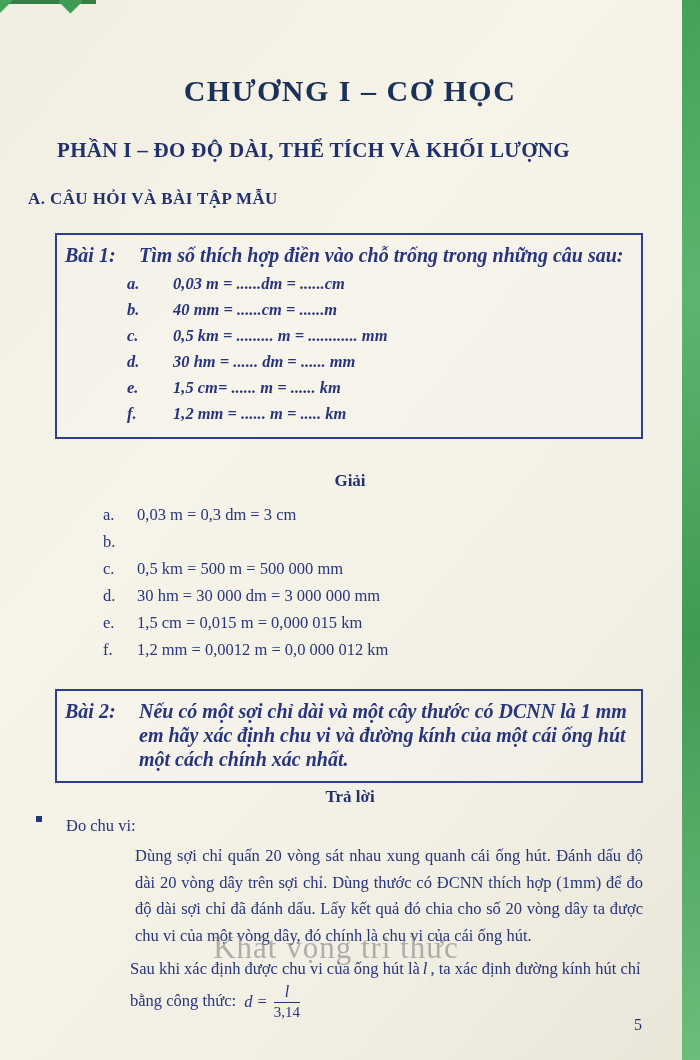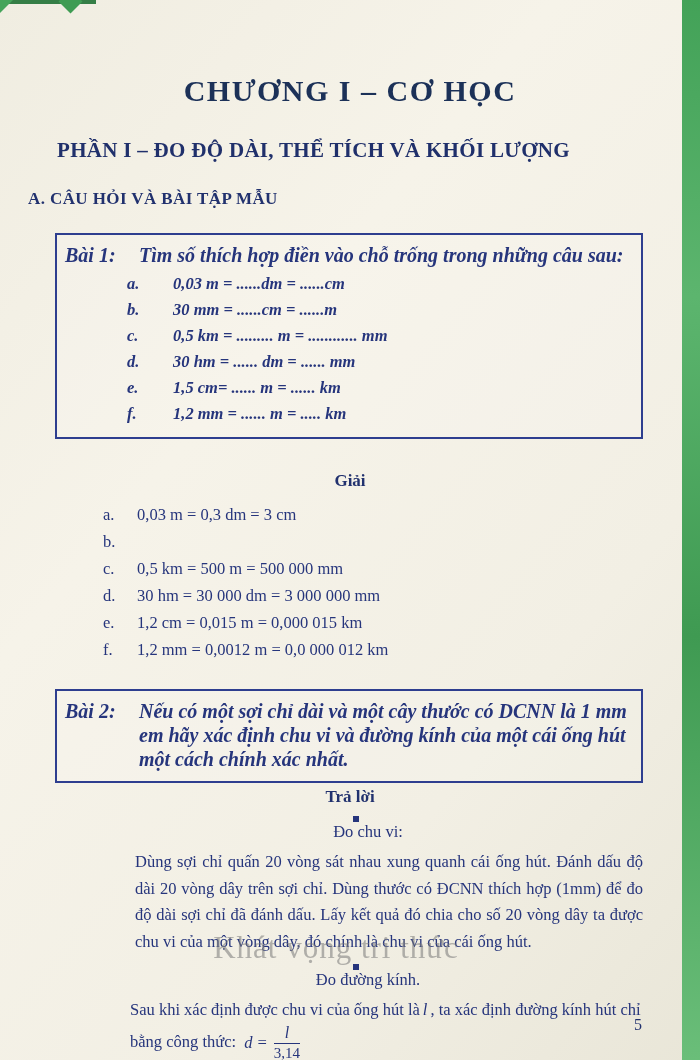--- a/index.html
+++ b/index.html
@@ -55,21 +55,21 @@
   .ex-letter { width:46px; flex-shrink:0; }
 
   .center-title { margin-top:32px; text-align:center; font-size:17px; font-weight:bold; color:#21316e; }
 
   .sol-list { margin:10px 0 0 103px; font-size:16.5px; }
   .sol-row { display:flex; line-height:27px; }
   .sol-letter { width:34px; flex-shrink:0; }
 
   .answer-title { margin-top:4px; }
 
-  .bullet-row { display:flex; align-items:center; margin:9px 0 0 36px; font-size:16.5px;flex-direction:column; }
+  .bullet-row { display:flex; margin:9px 0 0 36px; font-size:16.5px; }
   .bullet-sq { width:6px; height:6px; background:#26357c; margin-right:24px; flex-shrink:0; }
 
   .para {
     margin:7px 0 0 135px; width:508px;
     font-size:16.5px; line-height:26.5px; text-align:justify;
   }
   .para2 { margin-left:130px; width:515px; text-align:left; }
 
   .var { font-style:italic; margin:0 3px; }
   .formula { display:inline-flex; align-items:center; vertical-align:middle; margin-left:4px; }
@@ -112,21 +112,21 @@
       <span class="bai-label">Bài 1:</span>
       <span class="bai-prompt">Tìm số thích hợp điền vào chỗ trống trong những câu sau:</span>
     </div>
     <div class="ex-list">
       <div class="ex-row">
         <span class="ex-letter">a.</span>
         <span class="ex-text">0,03 m = ......dm = ......cm</span>
       </div>
       <div class="ex-row">
         <span class="ex-letter">b.</span>
-        <span class="ex-text">30 mm = ......cm = ......m</span>
+        <span class="ex-text">40 mm = ......cm = ......m</span>
       </div>
       <div class="ex-row">
         <span class="ex-letter">c.</span>
         <span class="ex-text">0,5 km = ......... m = ............ mm</span>
       </div>
       <div class="ex-row">
         <span class="ex-letter">d.</span>
         <span class="ex-text">30 hm = ...... dm = ...... mm</span>
       </div>
       <div class="ex-row">
@@ -152,21 +152,21 @@
     <div class="sol-row">
       <span class="sol-letter">c.</span>
       <span class="sol-text">0,5 km = 500 m = 500 000 mm</span>
     </div>
     <div class="sol-row">
       <span class="sol-letter">d.</span>
       <span class="sol-text">30 hm = 30 000 dm = 3 000 000 mm</span>
     </div>
     <div class="sol-row">
       <span class="sol-letter">e.</span>
-      <span class="sol-text">1,2 cm = 0,015 m = 0,000 015 km</span>
+      <span class="sol-text">1,5 cm = 0,015 m = 0,000 015 km</span>
     </div>
     <div class="sol-row">
       <span class="sol-letter">f.</span>
       <span class="sol-text">1,2 mm = 0,0012 m = 0,0 000 012 km</span>
     </div>
   </div>
 
   <div class="box box-bai2">
     <div class="box-head">
       <span class="bai-label">Bài 2:</span>
@@ -175,24 +175,20 @@
   </div>
 
   <div class="center-title answer-title">Trả lời</div>
 
   <div class="bullet-row">
     <span class="bullet-sq"></span>
     <span>Đo chu vi:</span>
   </div>
   <div class="para">Dùng sợi chỉ quấn 20 vòng sát nhau xung quanh cái ống hút. Đánh dấu độ dài 20 vòng dây trên sợi chỉ. Dùng thước có ĐCNN thích hợp (1mm) để đo độ dài sợi chỉ đã đánh dấu. Lấy kết quả đó chia cho số 20 vòng dây ta được chu vi của một vòng dây, đó chính là chu vi của cái ống hút.</div>
 
-  <div class="bullet-row">
-    <span class="bullet-sq"></span>
-    <span>Đo đường kính.</span>
-  </div>
   <div class="para para2">
     <span>Sau khi xác định được chu vi của ống hút là</span><span class="var">l</span><span>, ta xác định đường kính hút chỉ bằng công thức:</span>
     <span class="formula">
       <span class="lhs">d =</span>
       <span class="frac">
         <span class="num">l</span>
         <span class="den">3,14</span>
       </span>
     </span>
   </div>

